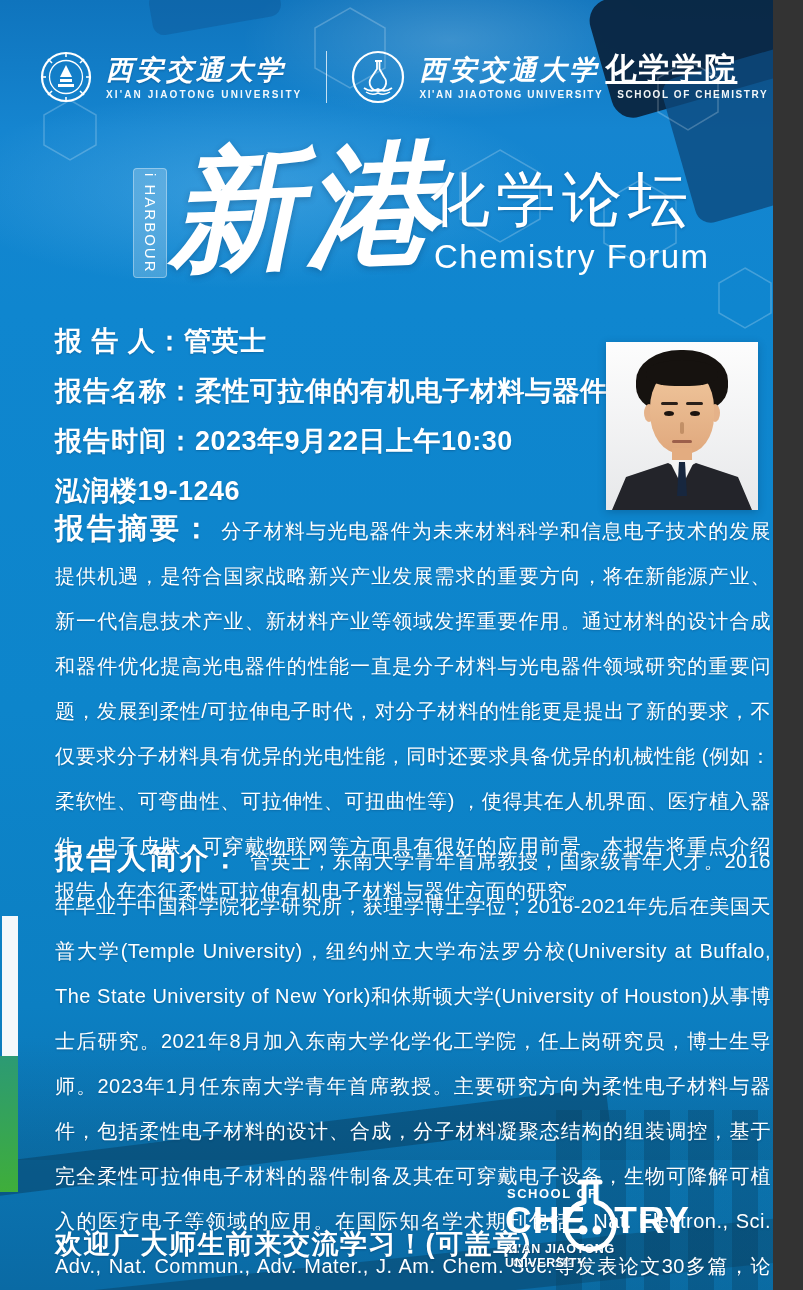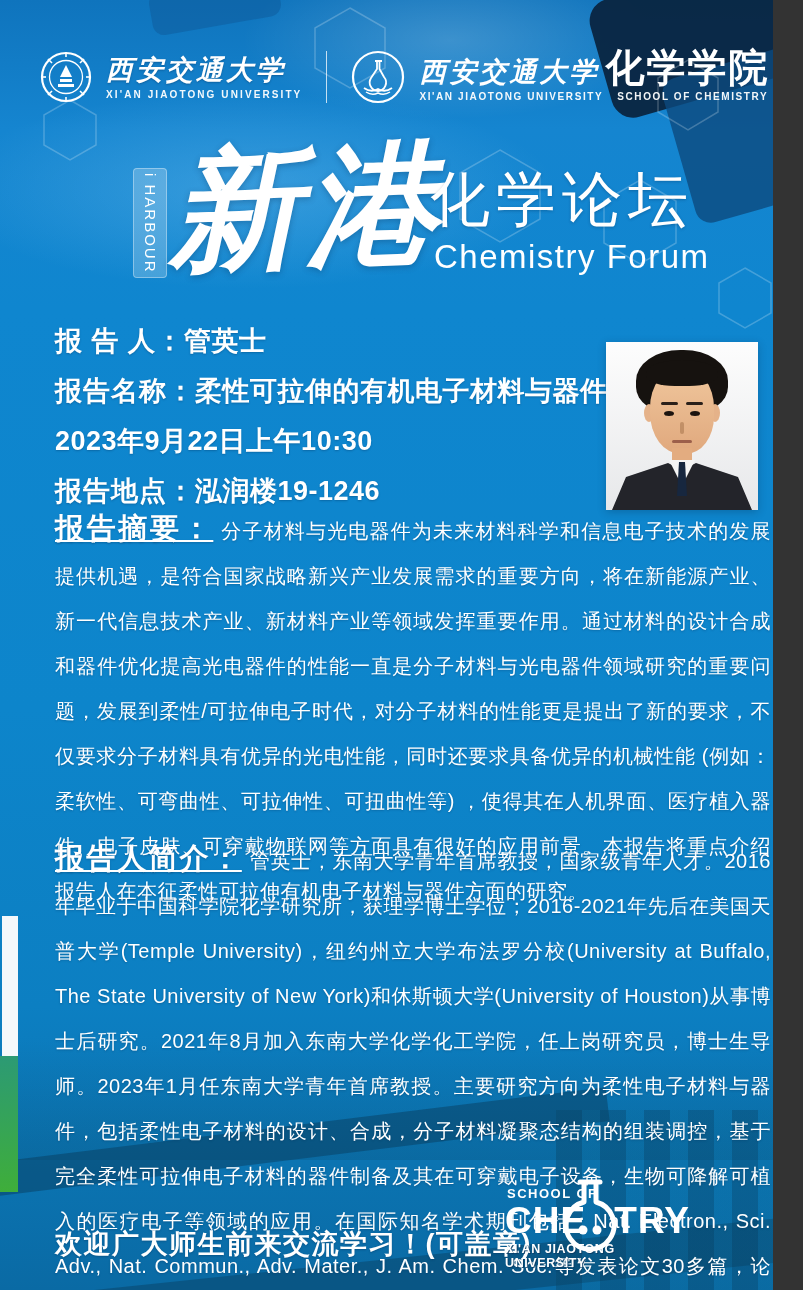--- a/index.html
+++ b/index.html
@@ -30,21 +30,21 @@
   .edge-green-left{left:0;top:1056px;width:18px;height:136px;background:linear-gradient(180deg,#2c9a74,#3fae3a);}
   
   .hdr{position:absolute;left:40px;top:50px;display:flex;align-items:center;gap:14px;}
   .hdr svg{display:block;}
   .hdr-names{display:flex;flex-direction:column;justify-content:center;}
   .hdr-cn{font-size:27px;font-style:italic;font-weight:700;letter-spacing:3px;line-height:30px;text-shadow:0 1px 2px rgba(0,40,80,.35);}
   .hdr-en{font-size:10px;font-weight:700;letter-spacing:2.1px;margin-top:4px;opacity:.95;}
   .hdr-div{width:1px;height:52px;background:rgba(255,255,255,.75);margin:0 10px;}
   .sch-cnrow{display:flex;align-items:baseline;line-height:30px;}
   .sch-cn1{font-size:27px;font-style:italic;font-weight:700;letter-spacing:3px;}
-  .sch-cn2{font-size:39px;font-weight:800;letter-spacing:2px;margin-left:6px;}
+  .sch-cn2{font-size:31px;font-weight:800;letter-spacing:2px;margin-left:6px;text-decoration:underline;}
   .sch-enrow{display:flex;gap:14px;font-size:10px;font-weight:700;letter-spacing:1.6px;margin-top:4px;opacity:.95;}
   
   .badge-vert{position:absolute;left:133px;top:168px;width:32px;height:108px;
     background:rgba(255,255,255,.22);border:1px solid rgba(255,255,255,.35);border-radius:4px;
     display:flex;align-items:center;justify-content:center;
     writing-mode:vertical-rl;text-orientation:sideways;font-size:15px;letter-spacing:2px;color:#fff;}
   .brand-cn{position:absolute;left:168px;top:128px;font-size:132px;line-height:160px;font-weight:800;font-style:italic;
     letter-spacing:6px;transform:rotate(-2deg);text-shadow:0 2px 6px rgba(0,40,80,.3);}
   .title-cn{position:absolute;left:430px;top:160px;font-size:60px;font-weight:300;letter-spacing:6px;text-shadow:0 1px 3px rgba(0,40,80,.3);}
   .title-en{position:absolute;left:434px;top:238px;font-size:33px;font-weight:300;letter-spacing:1.5px;}
@@ -69,21 +69,21 @@
   .ph-mouth{left:66px;top:98px;width:20px;height:3px;background:#9c5f4a;border-radius:2px;}
   .ph-neck{left:66px;top:106px;width:20px;height:16px;background:#e3ac80;}
   .ph-suit{left:6px;top:118px;width:140px;height:50px;background:#23242a;
     clip-path:polygon(0 100%,10% 34%,40% 6%,50% 20%,60% 6%,90% 34%,100% 100%);}
   .ph-shirt{left:63px;top:118px;width:26px;height:26px;background:#f5f5f5;clip-path:polygon(0 0,100% 0,50% 100%);}
   .ph-tie{left:71px;top:120px;width:10px;height:34px;background:#17273f;clip-path:polygon(20% 0,80% 0,100% 100%,0 100%);}
   
   .para{position:absolute;left:55px;width:716px;margin:0;text-align:justify;font-size:20px;line-height:45px;letter-spacing:.5px;text-shadow:0 1px 2px rgba(0,40,80,.3);}
   .para-abstract{top:506px;}
   .para-bio{top:836px;}
-  .p-label{font-size:29px;font-weight:800;letter-spacing:2px;margin-right:8px;text-decoration:underline;}
+  .p-label{font-size:29px;font-weight:800;letter-spacing:2px;margin-right:8px;}
   
   .welcome{position:absolute;left:55px;top:1226px;font-size:27px;font-weight:700;letter-spacing:1.5px;text-shadow:0 1px 2px rgba(0,40,80,.35);}
   .chemlogo{position:absolute;left:505px;top:1186px;width:185px;height:96px;}
   .cl-top{font-size:13px;font-weight:700;letter-spacing:1.5px;margin-left:2px;}
   .cl-mid{display:flex;align-items:flex-end;font-size:37px;font-weight:800;letter-spacing:1px;line-height:40px;}
   .cl-gap{width:46px;}
   .cl-bottom{font-size:12.5px;font-weight:800;letter-spacing:.6px;margin-top:1px;text-shadow:1px 1px 0 rgba(9,60,100,.85);}
   .cl-flask{position:absolute;left:57px;top:-8px;}
 </style>
 </head>
@@ -168,24 +168,24 @@
   <div class="info">
     <div class="info-row">
       <span class="info-label">报 告 人：</span>
       <span class="info-value">管英士</span>
     </div>
     <div class="info-row">
       <span class="info-label">报告名称：</span>
       <span class="info-value">柔性可拉伸的有机电子材料与器件</span>
     </div>
     <div class="info-row">
+      <span class="info-label">报告时间：</span>
       <span class="info-value">2023年9月22日上午10:30</span>
     </div>
     <div class="info-row">
-      <span class="info-label">报告地点：</span>
       <span class="info-value">泓润楼19-1246</span>
     </div>
   </div>
 
   <div class="photo">
     <div class="ph-hair"></div>
     <div class="ph-earL"></div>
       <div class="ph-earR"></div>
     <div class="ph-face"></div>
     <div class="ph-fringe"></div>

